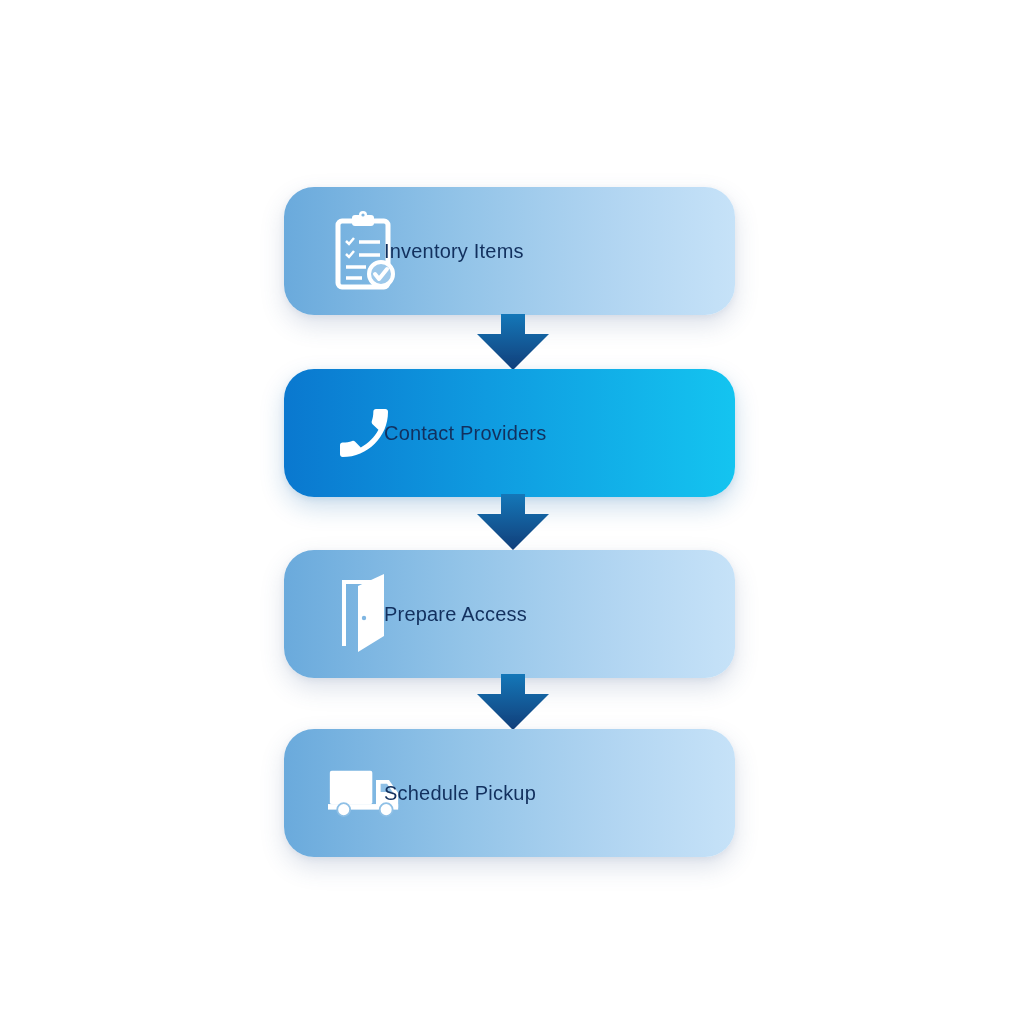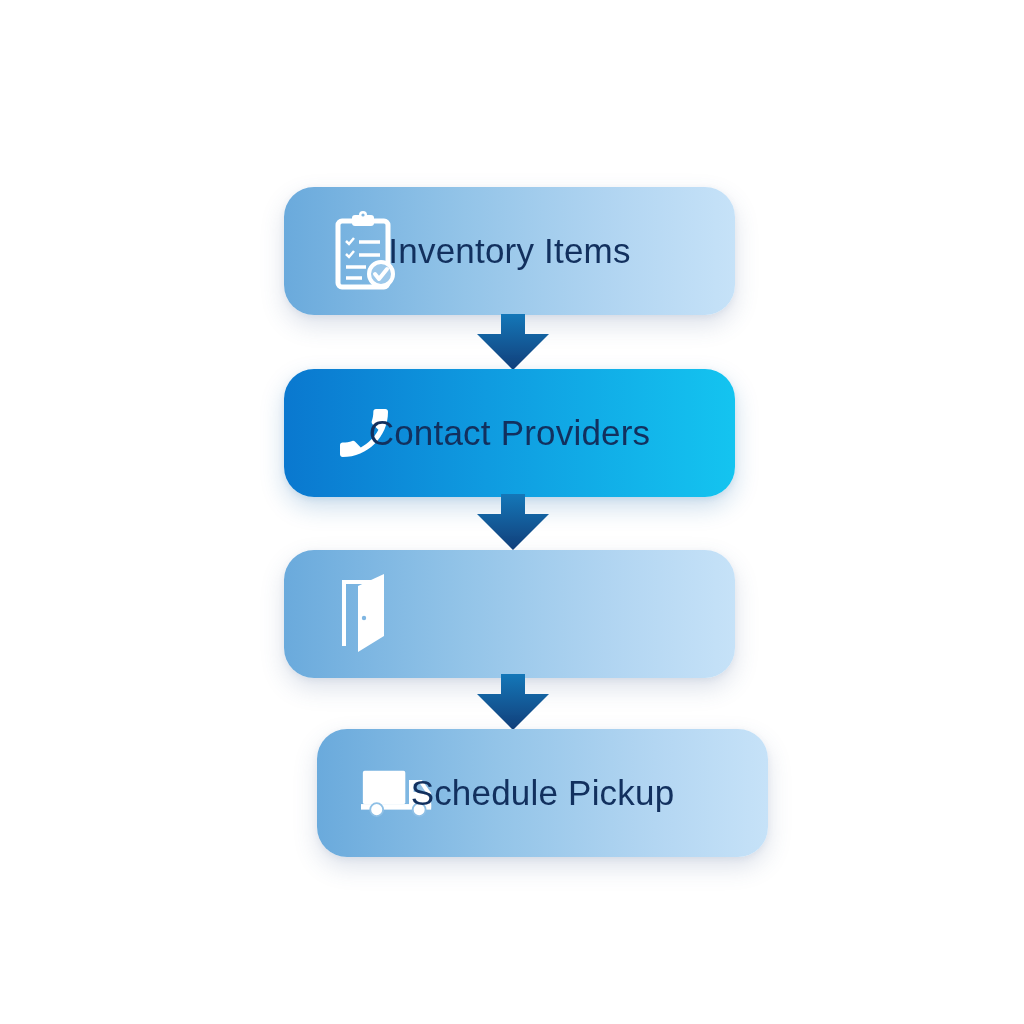--- a/index.html
+++ b/index.html
@@ -16,23 +16,23 @@
   }
   .step.active {
     background: linear-gradient(90deg, #0a78cf 0%, #0f9be0 45%, #14c4f0 100%);
     box-shadow: 0 10px 24px rgba(20,100,170,0.22), 0 2px 6px rgba(20,100,170,0.1);
   }
   .step .icon {
     position:absolute; left:44px; top:50%; transform:translateY(-50%);
     width:72px; height:80px; display:flex; align-items:center; justify-content:center;
   }
   .step .label {
-    position:absolute; left:0; right:0; text-align:center;
+    position:absolute; left:0; right:0; padding-left:100px; 
     top:50%; transform:translateY(-50%);
-    font-size:35px; color:#12305e; letter-spacing:0.2px;
+    font-size:20px; color:#12305e; letter-spacing:0.2px;
   }
   .arrow { position:absolute; left:477px; width:72px; height:56px; }
 </style>
 </head>
 <body>
 
 <svg width="0" height="0" style="position:absolute">
   <defs>
     <linearGradient id="arrowGrad" x1="0" y1="0" x2="0" y2="1">
       <stop offset="0" stop-color="#1477b8"></stop>
@@ -79,27 +79,28 @@
 </svg>
 
 <div class="step" style="top:550px;">
   <div class="icon">
     <svg width="52" height="80" viewBox="0 0 52 80">
       <polyline points="6,72 6,8 46,8" fill="none" stroke="#fff" stroke-width="4"></polyline>
       <polygon points="20,20 46,8 46,70 20,86" fill="#fff" transform="translate(0,-8)"></polygon>
       <circle cx="26" cy="44" r="2.2" fill="#7fb6e2"></circle>
     </svg>
   </div>
+  <div class="label">Prepare Access</div>
 </div>
 
 <svg class="arrow" style="top:674px;" viewBox="0 0 72 56">
   <path d="M24 0 H48 V20 H72 L36 56 L0 20 H24 Z" fill="url(#arrowGrad)"></path>
 </svg>
 
-<div class="step" style="top:729px;margin-left:33px;">
+<div class="step" style="top:729px;">
   <div class="icon">
     <svg width="78" height="52" viewBox="0 0 78 52">
       <rect x="2" y="2" width="46" height="36" rx="2" fill="#fff"></rect>
       <path d="M52 12 H66 L76 26 V42 H52 Z" fill="#fff"></path>
       <path d="M57 16 H64 L70 25 H57 Z" fill="#8fc0e6"></path>
       <rect x="0" y="38" width="76" height="6" fill="#fff"></rect>
       <circle cx="17" cy="44" r="7" fill="#fff" stroke="#8fc0e6" stroke-width="2"></circle>
       <circle cx="63" cy="44" r="7" fill="#fff" stroke="#8fc0e6" stroke-width="2"></circle>
     </svg>
   </div>

